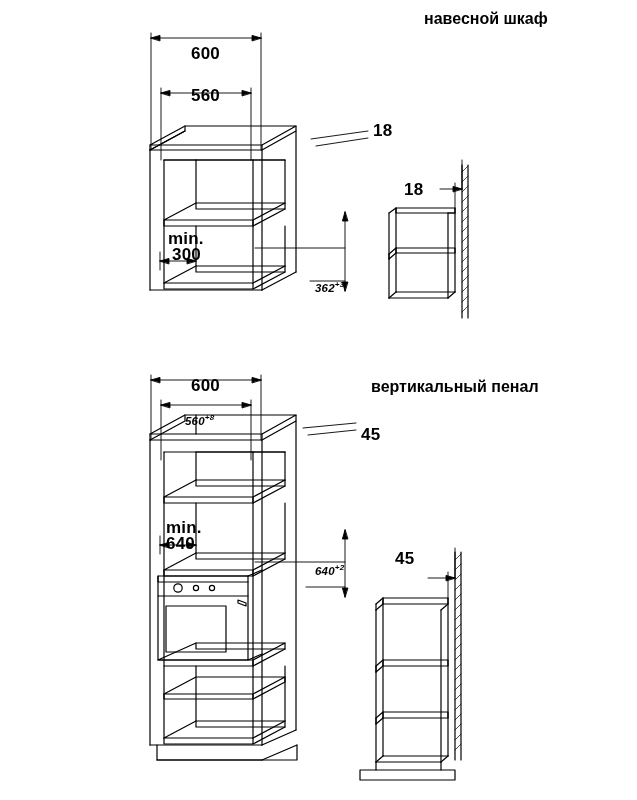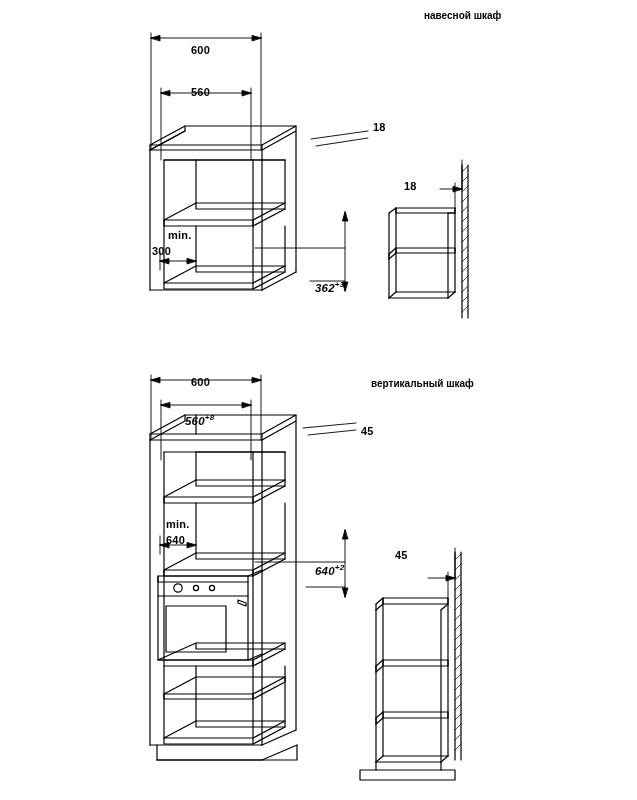--- a/index.html
+++ b/index.html
@@ -20,39 +20,39 @@
   .svg-root {
     position: absolute;
     top: 0;
     left: 0;
     width: 637px;
     height: 800px;
   }
   .lbl {
     position: absolute;
     font-family: "Liberation Sans", sans-serif;
-    font-size: 11px;
+    font-size: 17px;
     font-weight: bold;
     color: #000000;
     white-space: nowrap;
     letter-spacing: 0.2px;
   }
   .lbl.sup {
     font-size: 11.5px;
     font-style: italic;
   }
   .lbl sup {
     font-size: 8px;
     vertical-align: super;
     font-weight: bold;
   }
   .title {
     position: absolute;
     font-family: "Liberation Sans", sans-serif;
-    font-size: 10px;
+    font-size: 16px;
     font-weight: bold;
     color: #000000;
     white-space: nowrap;
   }
 </style>
 </head>
 <body>
 
 <div id="page">
 
@@ -351,31 +351,31 @@
         <path d="M455 578 l-9 -2.6 v5.2 z" fill="#000"></path>
         <line x1="448" y1="572" x2="448" y2="598"></line>
         <line x1="455" y1="548" x2="455" y2="578"></line>
       </g>
 
     </g>
   </svg>
 
   <div class="title" style="left:424px; top:10px;">навесной шкаф</div>
 
-  <div class="title" style="left:371px; top:378px;">вертикальный шкаф</div>
+  <div class="title" style="left:371px; top:378px;">вертикальный пенал</div>
 
   <div class="lbl" style="left:191px; top:44px;">600</div>
 
   <div class="lbl" style="left:191px; top:86px;">560</div>
 
   <div class="lbl" style="left:373px; top:121px;">18</div>
 
   <div class="lbl" style="left:168px; top:229px;">min.</div>
 
-  <div class="lbl" style="left:152px; top:245px;text-align:center;">300</div>
+  <div class="lbl" style="left:172px; top:245px;text-align:center;">300</div>
 
   <div class="lbl sup" style="left:315px; top:280px;"><span>362</span><sup>+3</sup></div>
 
   <div class="lbl" style="left:404px; top:180px;">18</div>
 
   <div class="lbl" style="left:191px; top:376px;">600</div>
 
   <div class="lbl sup" style="left:185px; top:413px;"><span>560</span><sup>+8</sup></div>
 
   <div class="lbl" style="left:361px; top:425px;">45</div>

